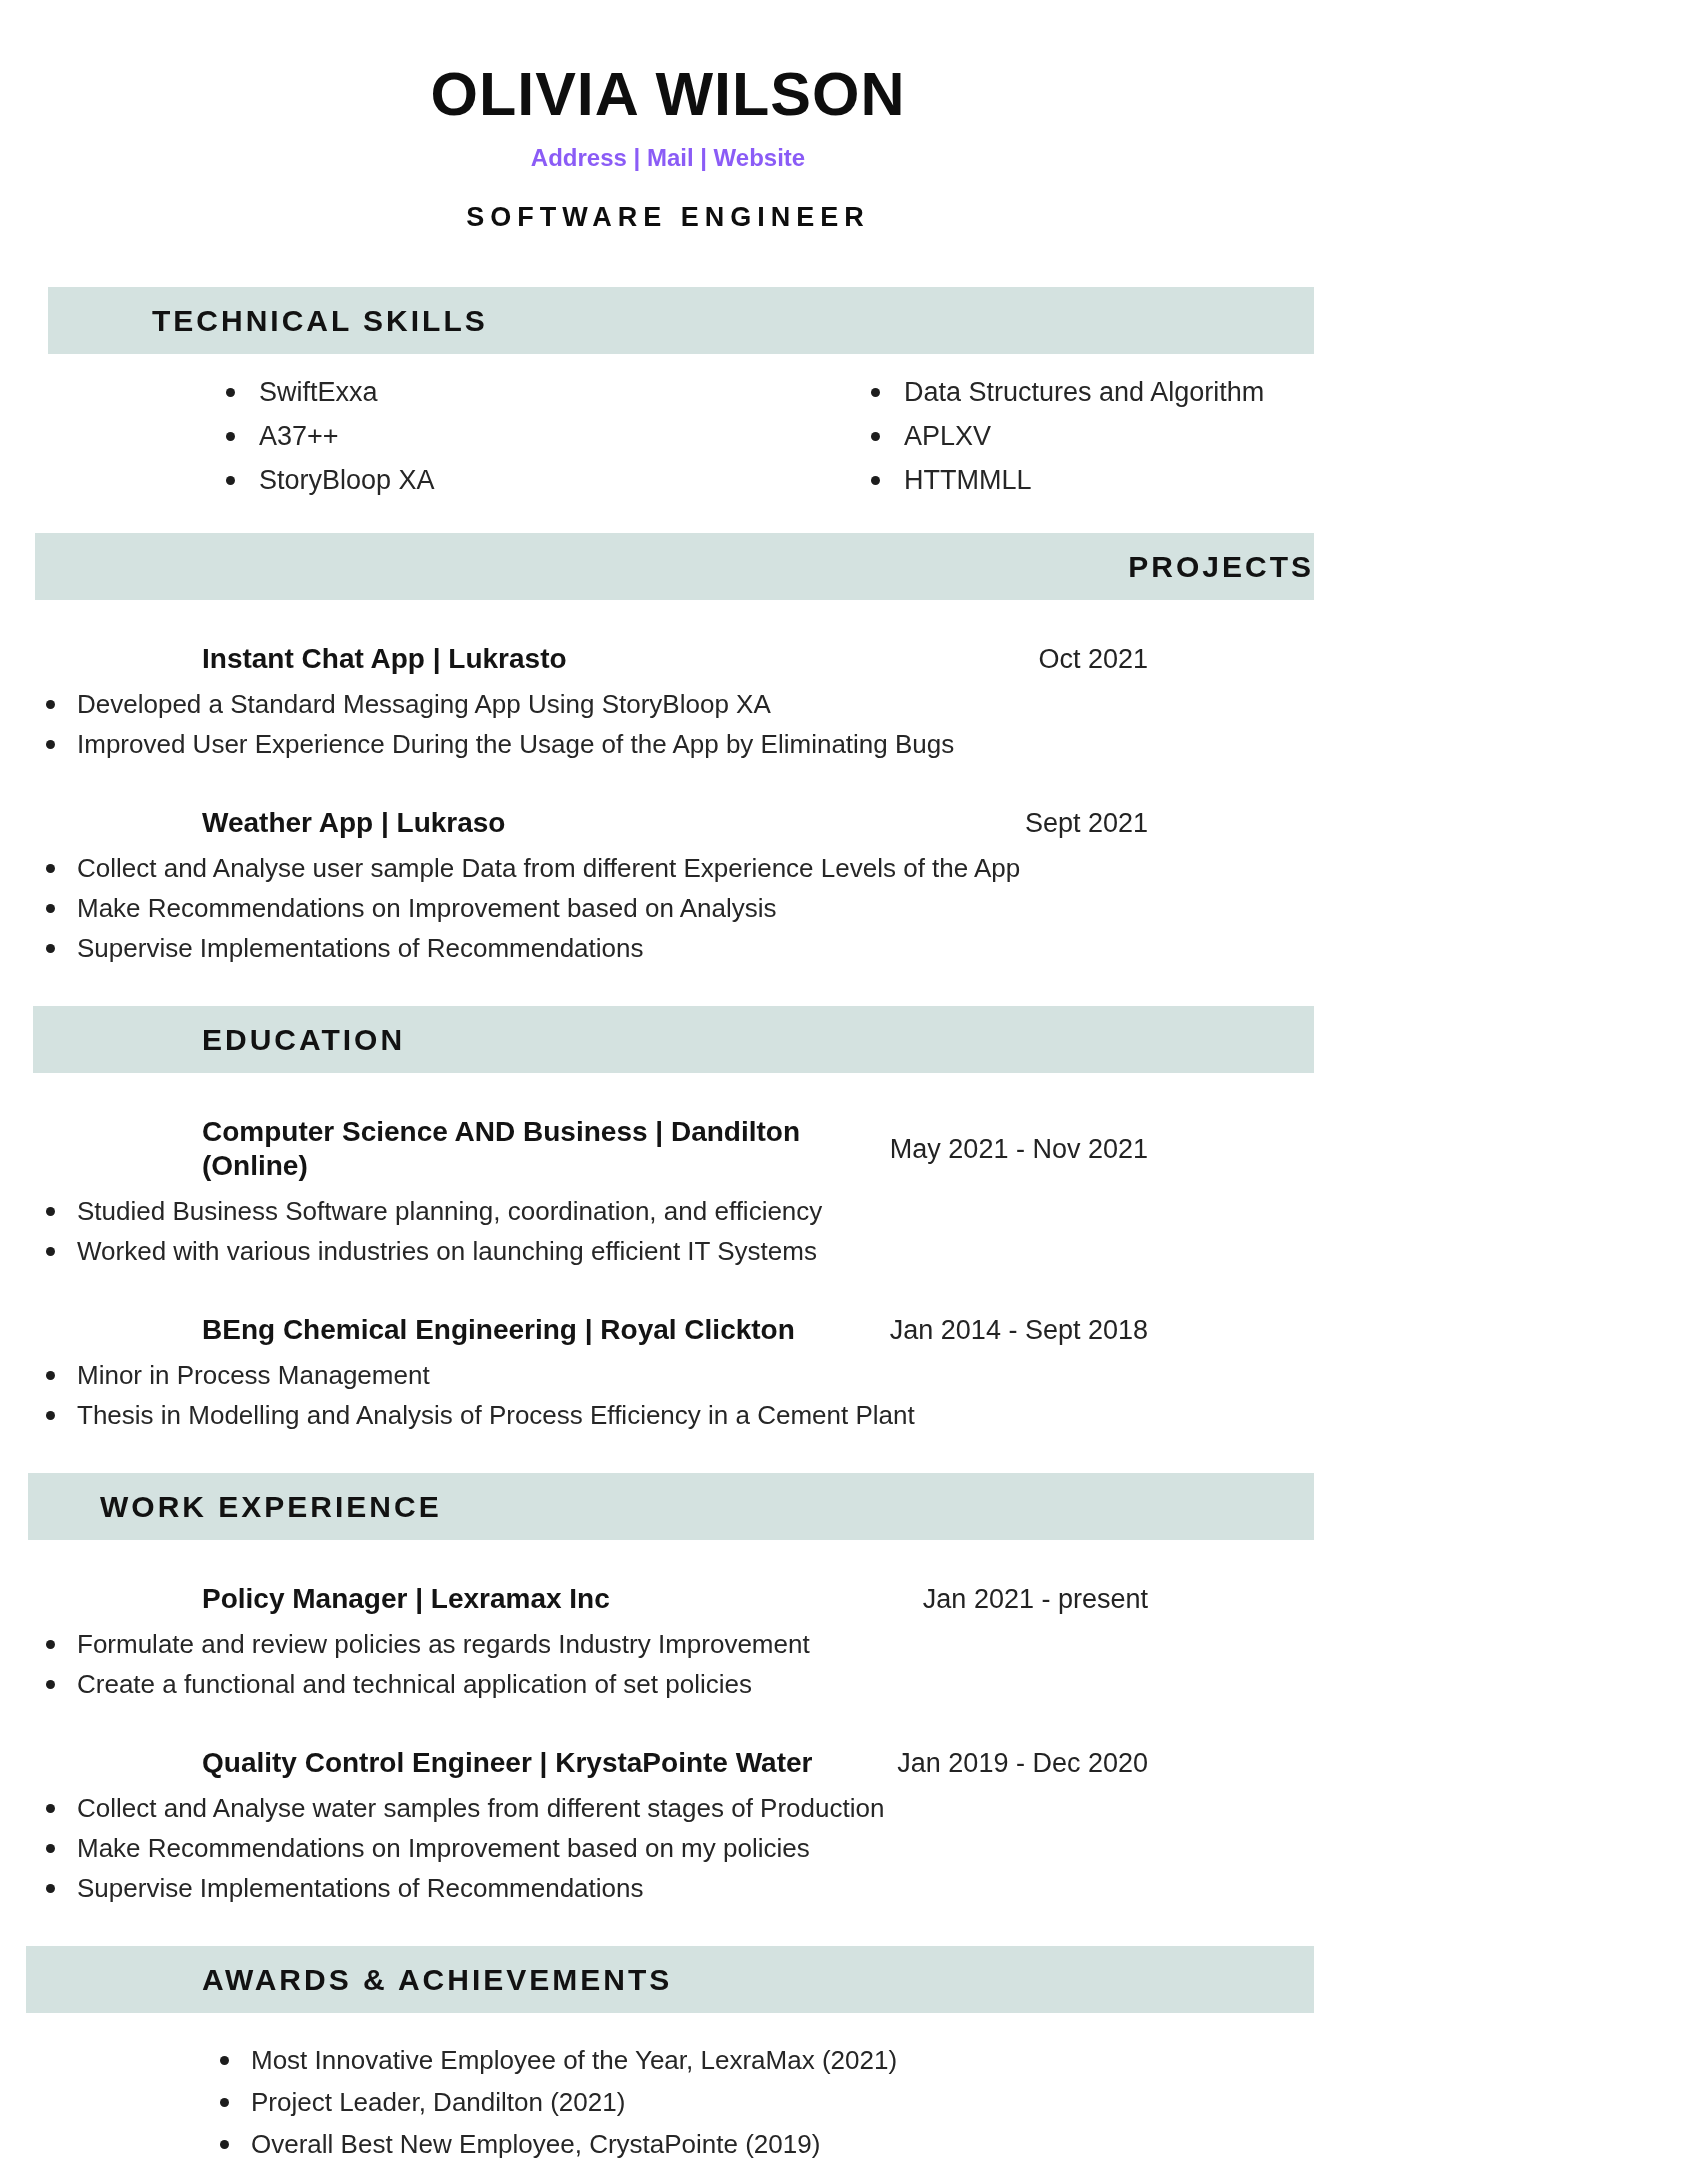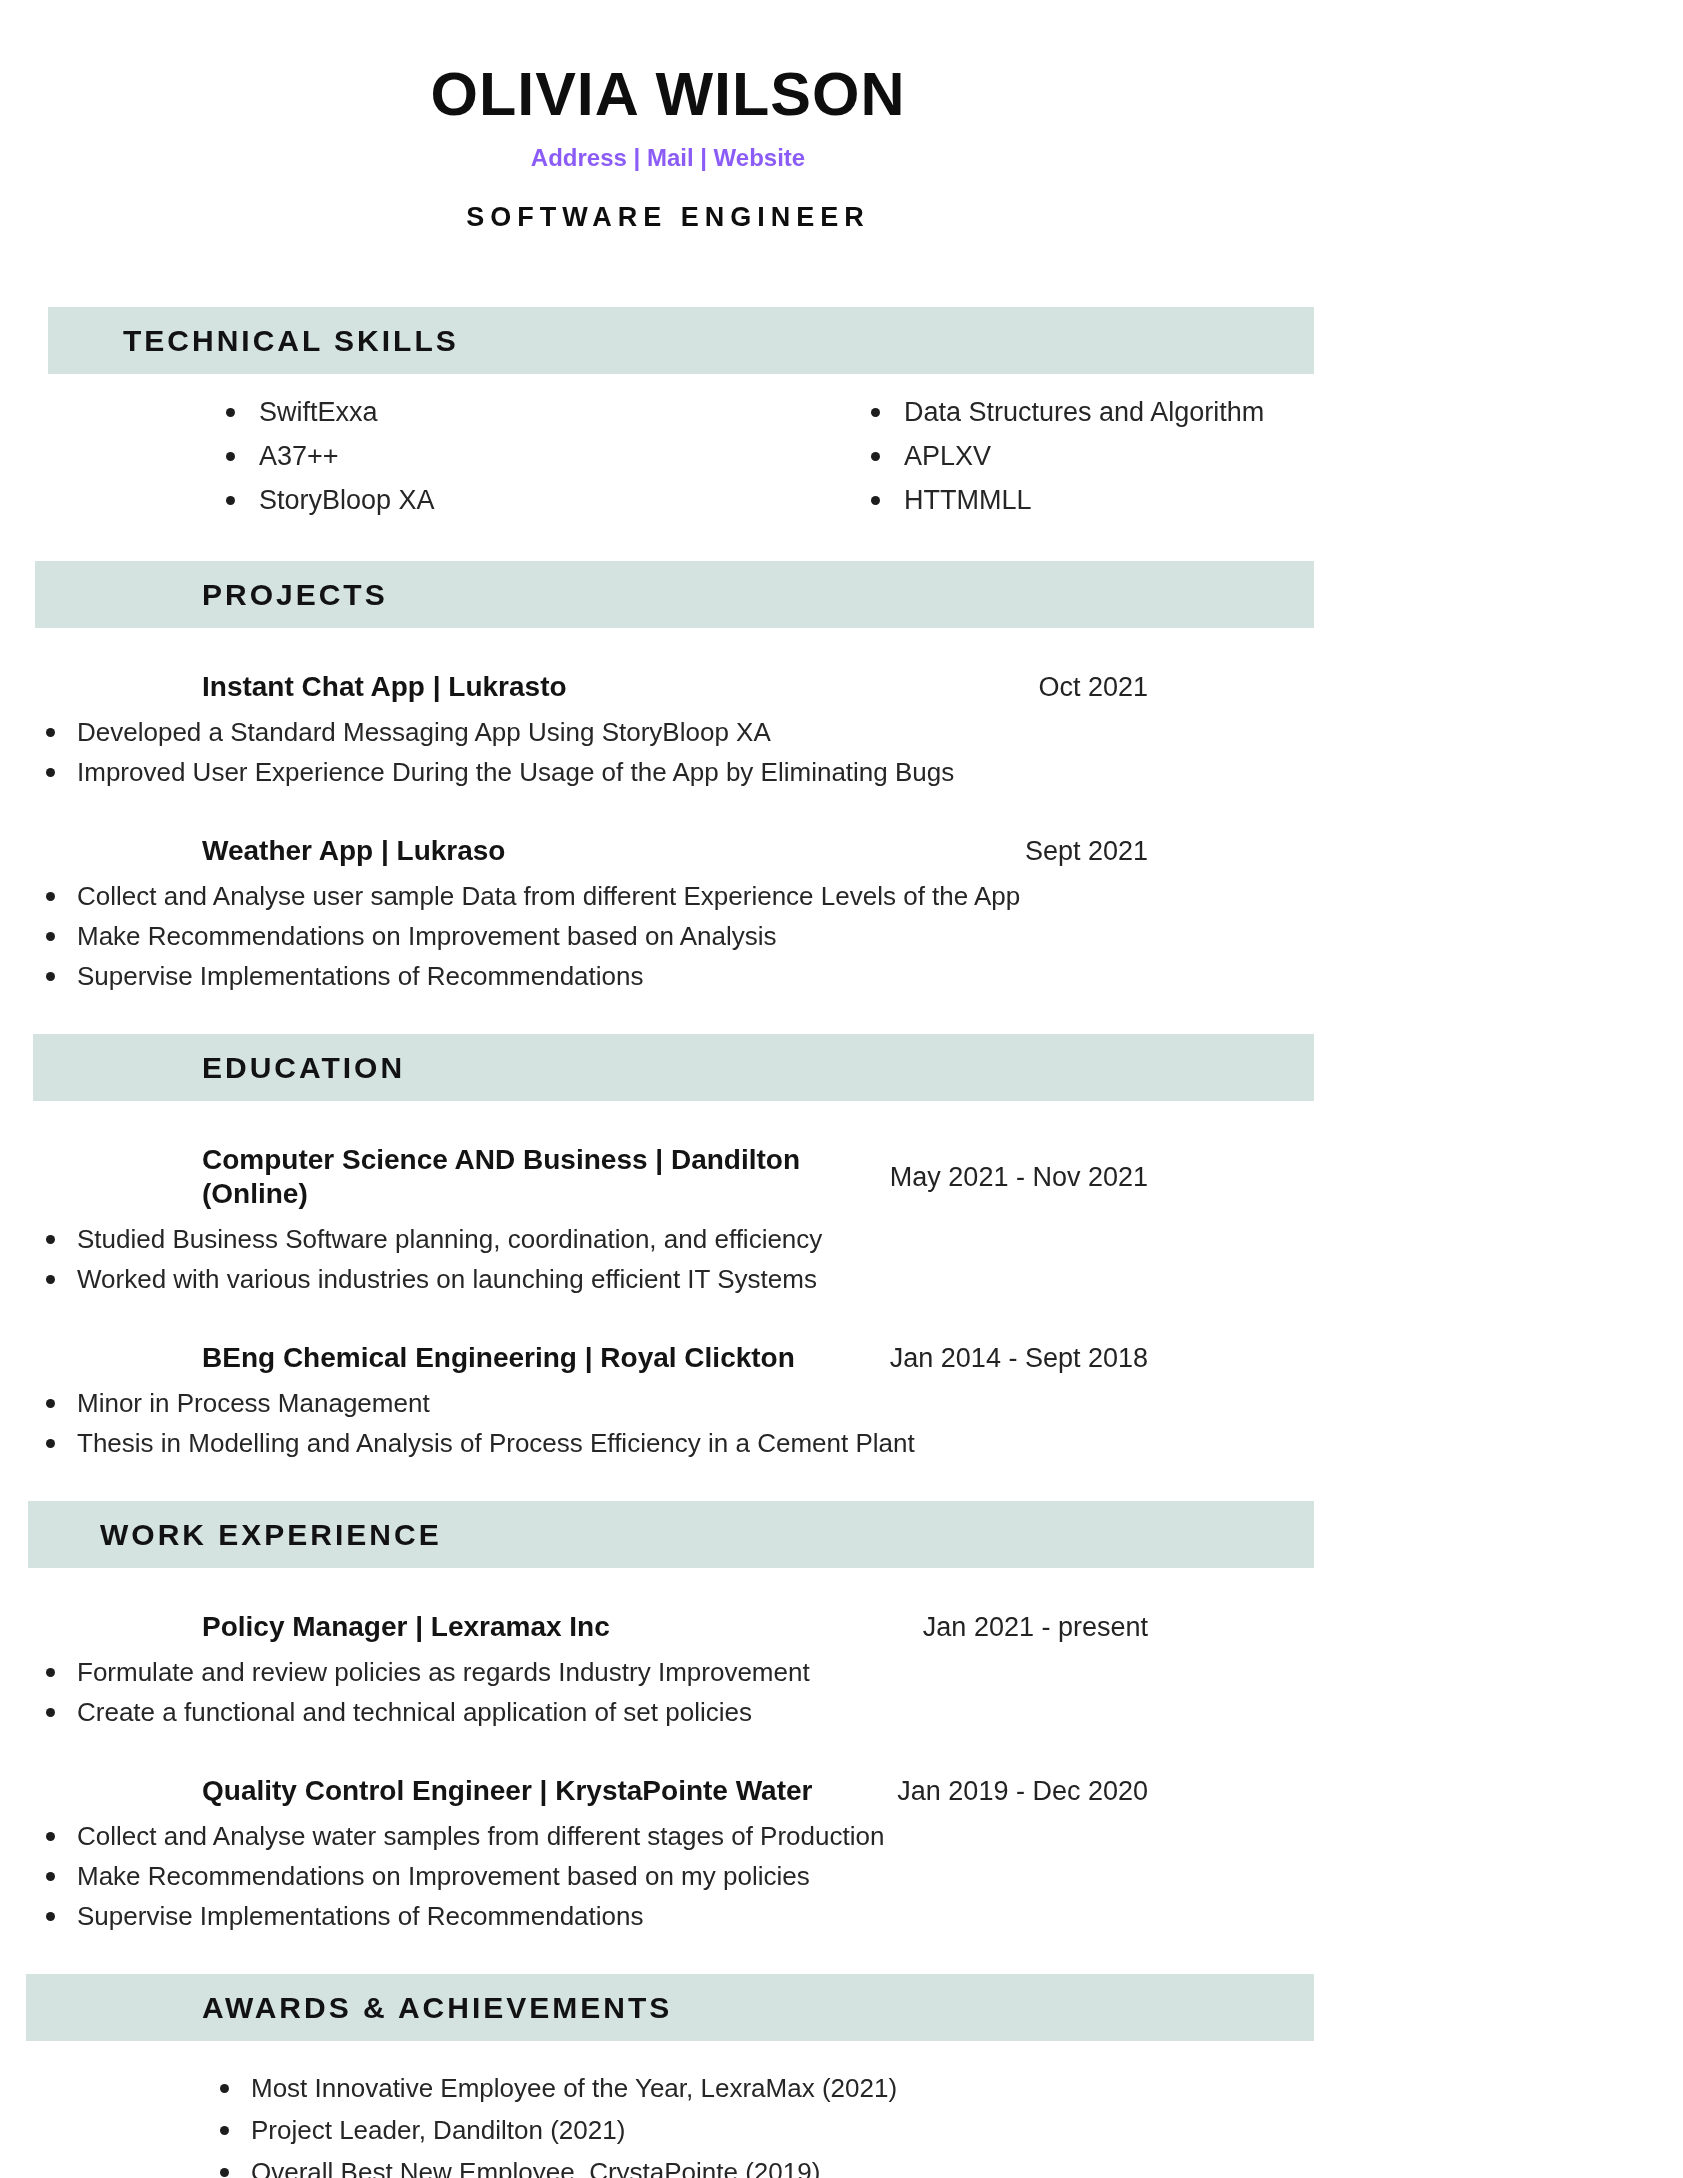--- a/index.html
+++ b/index.html
@@ -22,22 +22,22 @@
   .role { margin-top:30px; font-size:27px; font-weight:bold; letter-spacing:6px; color:#0e0e0e; }
 
   
   .banner {
     height:67px; background:var(--section-banner, #d4e2e0);
     display:flex; align-items:center; margin-right:22px;
   }
   .banner h2 {
     margin:0; font-size:30px; font-weight:bold; letter-spacing:3px; color:#121212;
   }
-  .sec-skills    .banner { margin-top:74px; margin-left:48px; padding-left:75px; }
-  .sec-projects  .banner { margin-top:39px; margin-left:35px; padding-left:167px; }
+  .sec-skills    .banner { margin-top:54px; margin-left:48px; padding-left:104px; }
+  .sec-projects  .banner { margin-top:31px; margin-left:35px; padding-left:167px;justify-content:flex-end; }
   .sec-education .banner { margin-top:38px; margin-left:33px; padding-left:169px; }
   .sec-work      .banner { margin-top:38px; margin-left:28px; padding-left:72px; }
   .sec-awards    .banner { margin-top:38px; margin-left:26px; padding-left:176px; }
 
   
   ul.bullets { list-style:none; margin:0; padding:0; }
   ul.bullets li { position:relative; font-size:26px; line-height:40px; color:#262626; }
   ul.bullets li::before {
     content:""; position:absolute; width:9px; height:9px; border-radius:50%;
     background:#1d1d1d; left:46px; top:16px;

